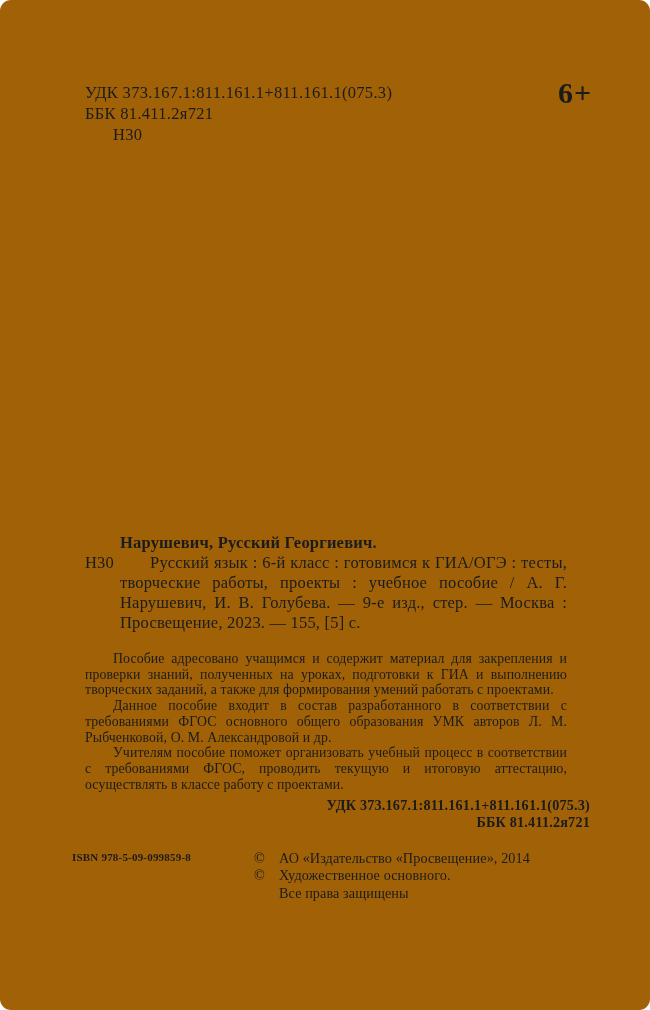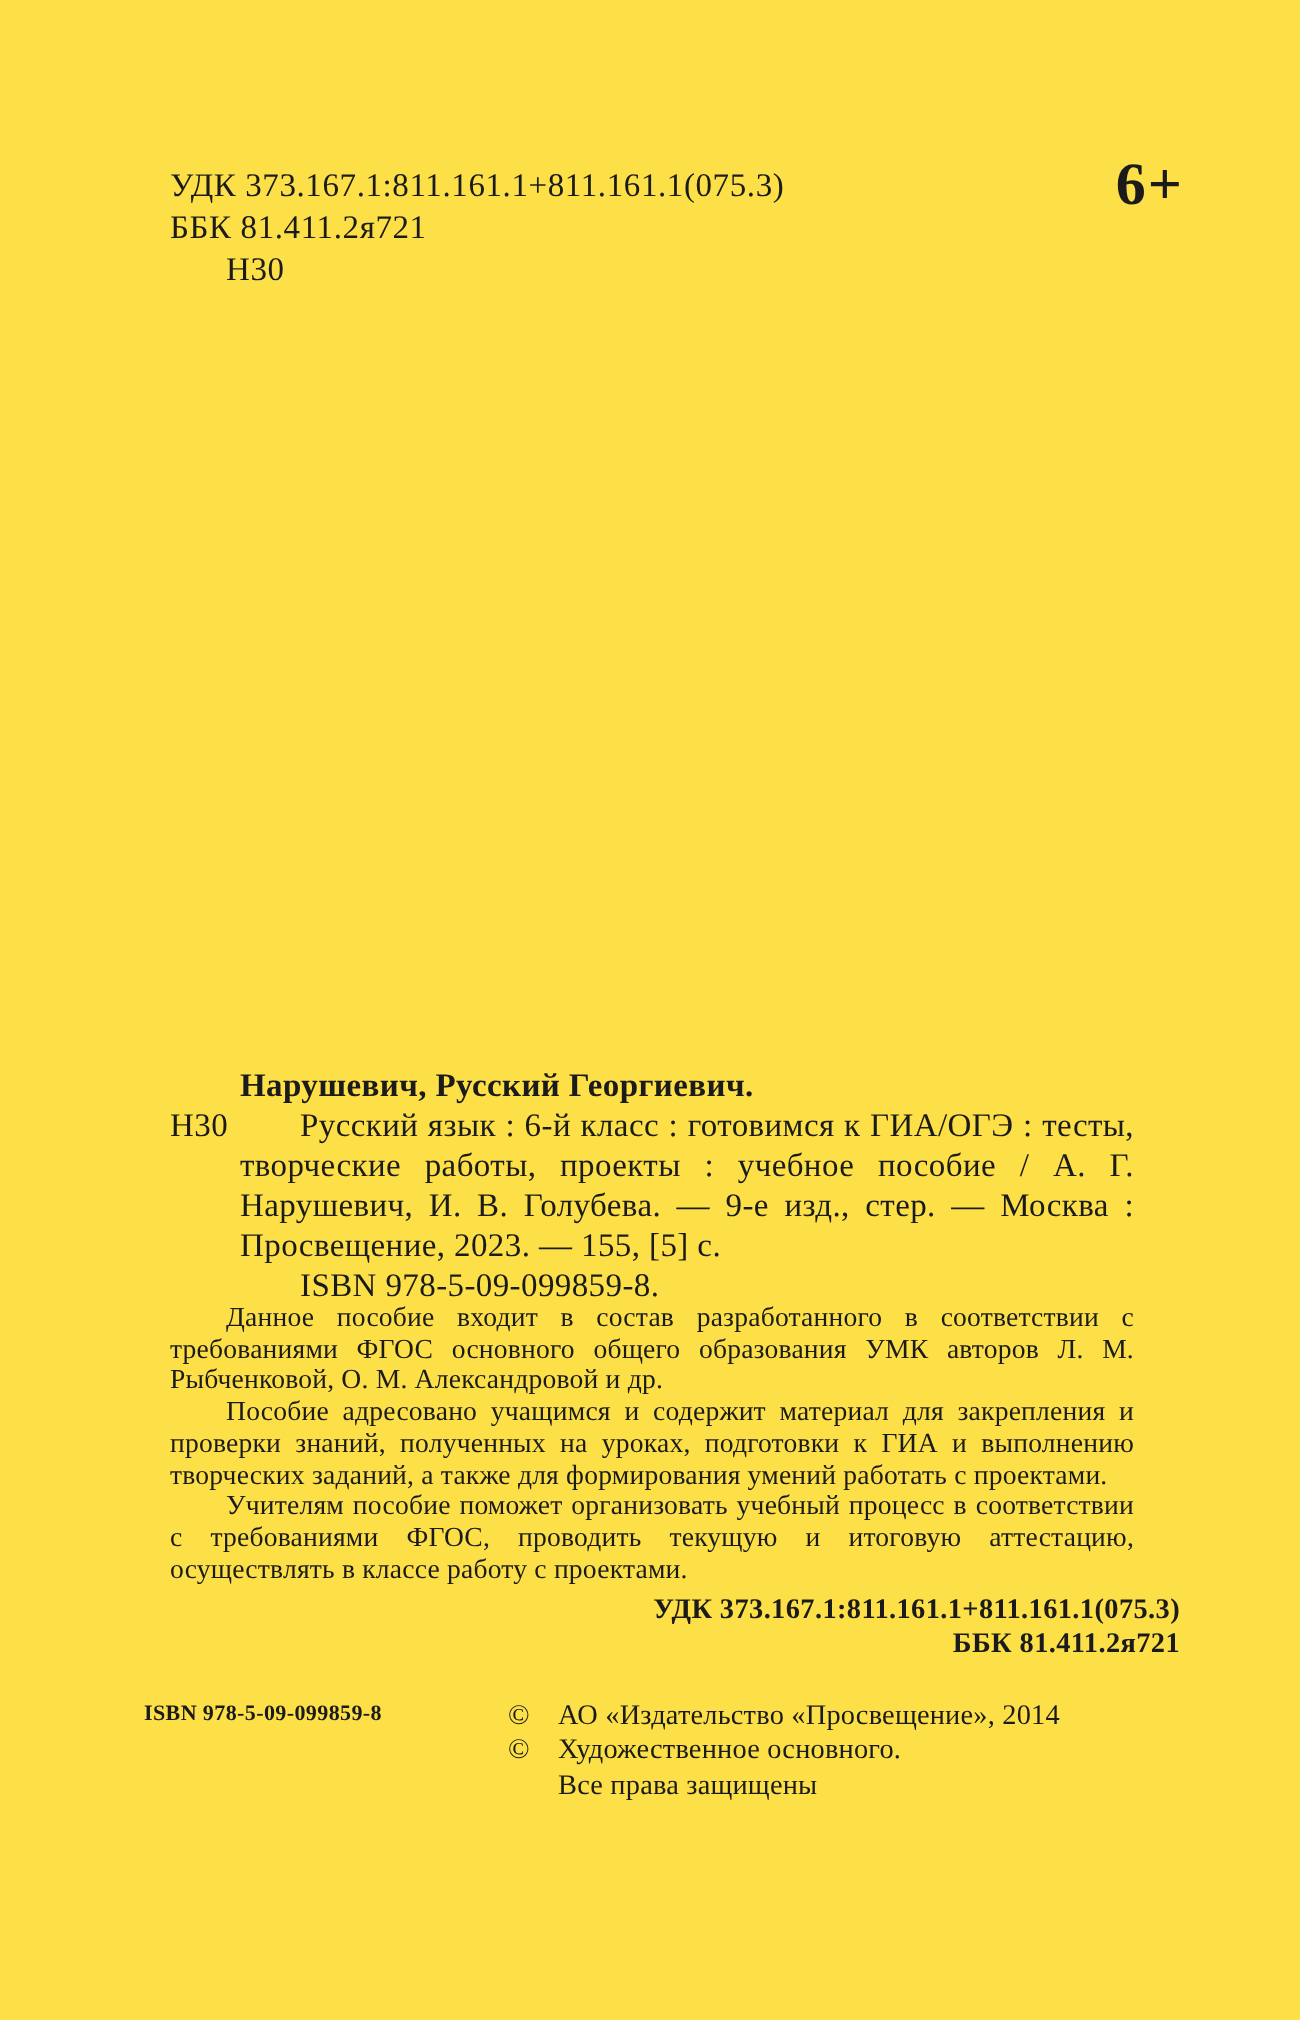--- a/index.html
+++ b/index.html
@@ -4,24 +4,25 @@
 <style>
   html, body {
     margin: 0;
     padding: 0;
     background: #ffffff;
   }
   .page {
     position: relative;
     width: 650px;
     height: 1010px;
-    background: #fde047;
+    background: #a16207;
     font-family: "Liberation Serif", "DejaVu Serif", serif;
     color: #1b1b1b;
     overflow: hidden;
+    border-radius: 11px;
   }
 
   
   .top-classifiers {
     position: absolute;
     left: 85px;
     top: 82px;
     font-size: 16.5px;
     line-height: 21px;
     letter-spacing: 0.3px;
@@ -148,26 +149,25 @@
   </div>
 
   <div class="age-badge">6+</div>
 
   <div class="bib">
     <div class="author">Нарушевич, Русский Георгиевич.</div>
     <div class="entry-row">
       <span class="entry-sign">Н30</span>
       <p class="entry">Русский язык : 6-й класс : готовимся к ГИА/ОГЭ : тесты, творческие работы, проекты : учебное пособие / А. Г. Нарушевич, И. В. Голубева. — 9-е изд., стер. — Москва : Просвещение, 2023. — 155, [5] с.</p>
     </div>
-    <div class="isbn-line">ISBN 978-5-09-099859-8.</div>
   </div>
 
   <div class="annotation">
+    <p>Пособие адресовано учащимся и содержит материал для закрепления и проверки знаний, полученных на уроках, подготовки к ГИА и выполнению творческих заданий, а также для формирования умений работать с проектами.</p>
     <p>Данное пособие входит в состав разработанного в соответствии с требованиями ФГОС основного общего образования УМК авторов Л. М. Рыбченковой, О. М. Александровой и др.</p>
-    <p>Пособие адресовано учащимся и содержит материал для закрепления и проверки знаний, полученных на уроках, подготовки к ГИА и выполнению творческих заданий, а также для формирования умений работать с проектами.</p>
     <p>Учителям пособие поможет организовать учебный процесс в соответствии с требованиями ФГОС, проводить текущую и итоговую аттестацию, осуществлять в классе работу с проектами.</p>
   </div>
 
   <div class="bottom-classifiers">
     <div>УДК 373.167.1:811.161.1+811.161.1(075.3)</div>
     <div>ББК 81.411.2я721</div>
   </div>
 
   <div class="bottom">
     <div class="isbn-bottom">ISBN 978-5-09-099859-8</div>

